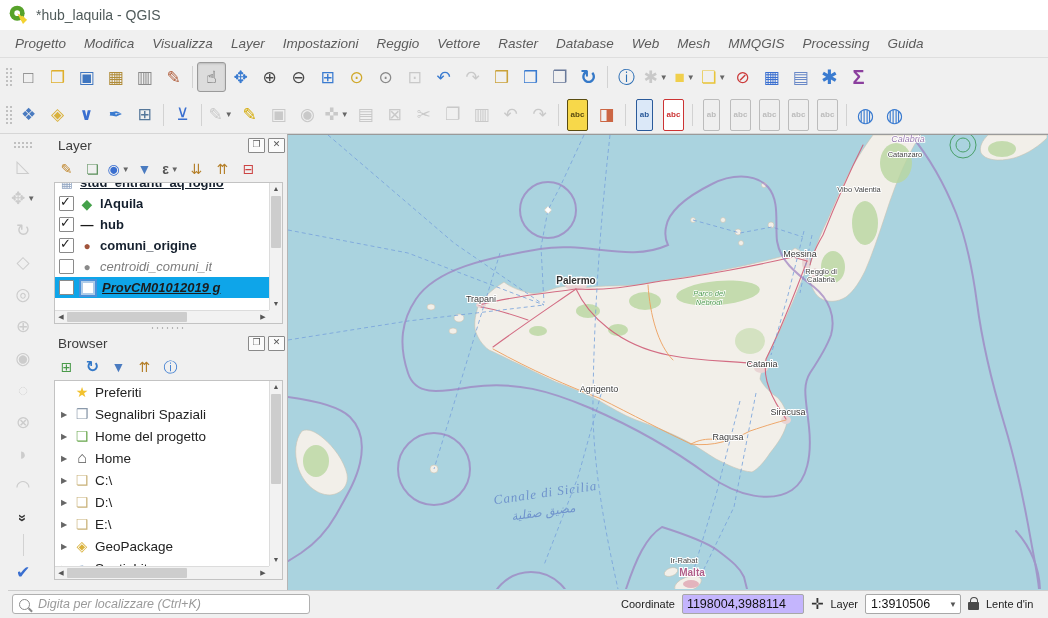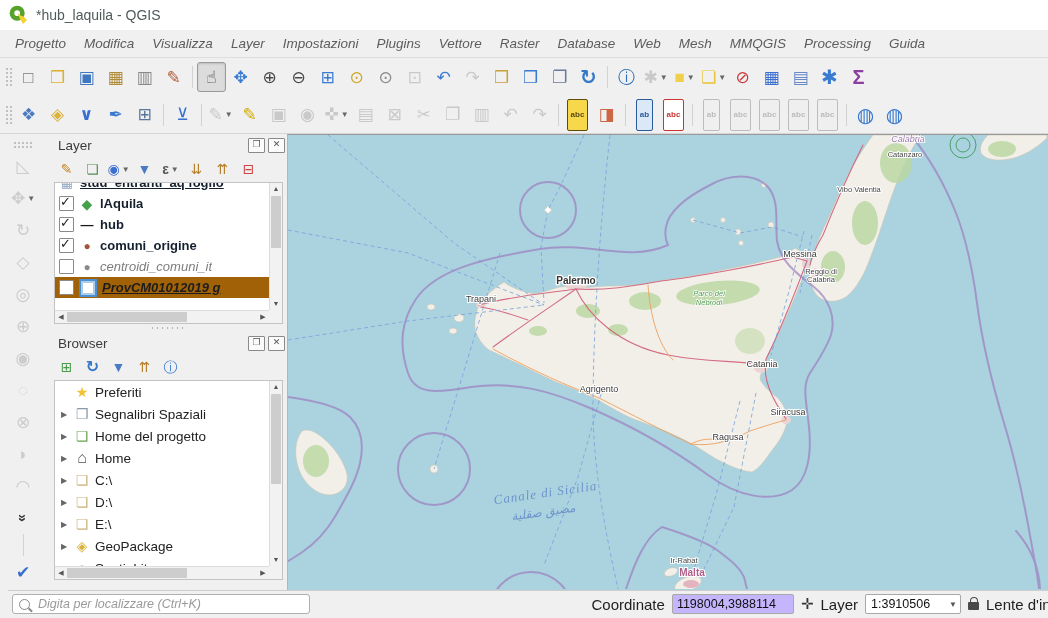--- a/index.html
+++ b/index.html
@@ -56,21 +56,21 @@
   .panel-tools .tb-btn{height:22px;min-width:23px;}
   .panel-tools .glyph{font-size:14px;}
   .panel-tools .glyph.big{font-size:16px;}
 
   .list-box{position:relative;margin-left:8px;width:229px;background:#ffffff;border:1px solid #c3c3c3;
             box-sizing:border-box;overflow:hidden;}
   
   .layer-rows{position:absolute;left:0;top:0;right:13px;bottom:13px;overflow:hidden;}
   .layer-row{height:21px;display:flex;align-items:center;gap:5px;padding-left:4px;font-size:13px;}
   .layer-row.clipped{margin-top:-11px;}
-  .layer-row.selrow{background:#a16207;}
+  .layer-row.selrow{background:#0ea5e9;}
   .cb{width:13px;height:13px;border:1px solid #8a8a8a;background:#fff;flex:0 0 auto;position:relative;border-radius:1px;}
   .cb.checked::after{content:"✓";position:absolute;left:0px;top:-3px;font-size:13px;font-weight:bold;color:#222;}
   .sym{width:16px;text-align:center;flex:0 0 auto;line-height:1;}
   .sym.table{color:#8fa3c0;font-size:13px;}
   .sym.diamond{color:#44a14a;font-size:14px;}
   .sym.line{color:#1a1a1a;font-weight:bold;}
   .sym.circleBrown{color:#a1543c;font-size:12px;}
   .sym.circleGray{color:#8a8a8a;font-size:12px;}
   .sym.squareBlue{width:10px;height:10px;border:2px solid #aecbe8;background:#fdfeff;box-shadow:0 0 0 2px #4a90d9;margin:0 2px;}
   .lab{white-space:nowrap;overflow:hidden;text-align:center;}
@@ -114,21 +114,21 @@
   
   #statusbar{position:absolute;left:8px;top:590px;width:1048px;height:28px;background:#f0f0f0;
              border-top:1px solid #cdcdcd;display:flex;align-items:center;box-sizing:border-box;padding:0 0 1px 4px;gap:6px;}
   #locator{display:flex;align-items:center;gap:6px;width:298px;height:20px;background:#fff;
            border:1px solid #b0b0b0;border-radius:3px;padding:0 6px;box-sizing:border-box;flex:0 0 auto;}
   .mag{width:9px;height:9px;border:1.6px solid #8a8a8a;border-radius:50%;position:relative;flex:0 0 auto;}
   .mag::after{content:"";position:absolute;width:5px;height:1.6px;background:#8a8a8a;transform:rotate(45deg);right:-4px;bottom:-2px;}
   #locator input{border:none;outline:none;width:100%;font:italic 12.5px "Liberation Sans","DejaVu Sans",sans-serif;color:#555;}
   #locator input::placeholder{color:#9a9a9a;}
   #status-right{margin-left:auto;display:flex;align-items:center;gap:7px;}
-  .sb-label{font-size:15px;color:#222;}
+  .sb-label{font-size:11px;color:#222;}
   #coord-input{width:112px;height:18px;border:1px solid #a8a8a8;border-radius:2px;background:#c4b5fd;
                font:12.5px "Liberation Sans","DejaVu Sans",sans-serif;color:#111;padding:0 4px;}
   .sb-icon{font-size:15px;color:#333;}
   #scale-box{display:flex;align-items:center;width:86px;height:18px;border:1px solid #a8a8a8;border-radius:2px;
              background:#fff;padding:0 3px 0 5px;font-size:12.5px;color:#111;}
   #scale-box .dd{margin-left:auto;font-size:8px;color:#555;}
   .lock{width:11px;height:8px;background:#4a4a4a;border-radius:1px;position:relative;margin-top:4px;flex:0 0 auto;}
   .lock::before{content:"";position:absolute;top:-5px;left:1.5px;width:6px;height:6px;border:1.6px solid #4a4a4a;
                 border-bottom:none;border-radius:4px 4px 0 0;}
   #magnifier-label{white-space:nowrap;overflow:hidden;width:70px;}
@@ -149,21 +149,21 @@
     </span>
     <span class="title">*hub_laquila - QGIS</span>
   </div>
 
   <div id="menubar">
       <div class="menu-item">Progetto</div>
       <div class="menu-item">Modifica</div>
       <div class="menu-item">Visualizza</div>
       <div class="menu-item">Layer</div>
       <div class="menu-item">Impostazioni</div>
-      <div class="menu-item">Plugins</div>
+      <div class="menu-item">Reggio</div>
       <div class="menu-item">Vettore</div>
       <div class="menu-item">Raster</div>
       <div class="menu-item">Database</div>
       <div class="menu-item">Web</div>
       <div class="menu-item">Mesh</div>
       <div class="menu-item">MMQGIS</div>
       <div class="menu-item">Processing</div>
       <div class="menu-item">Guida</div>
     </div>
 

